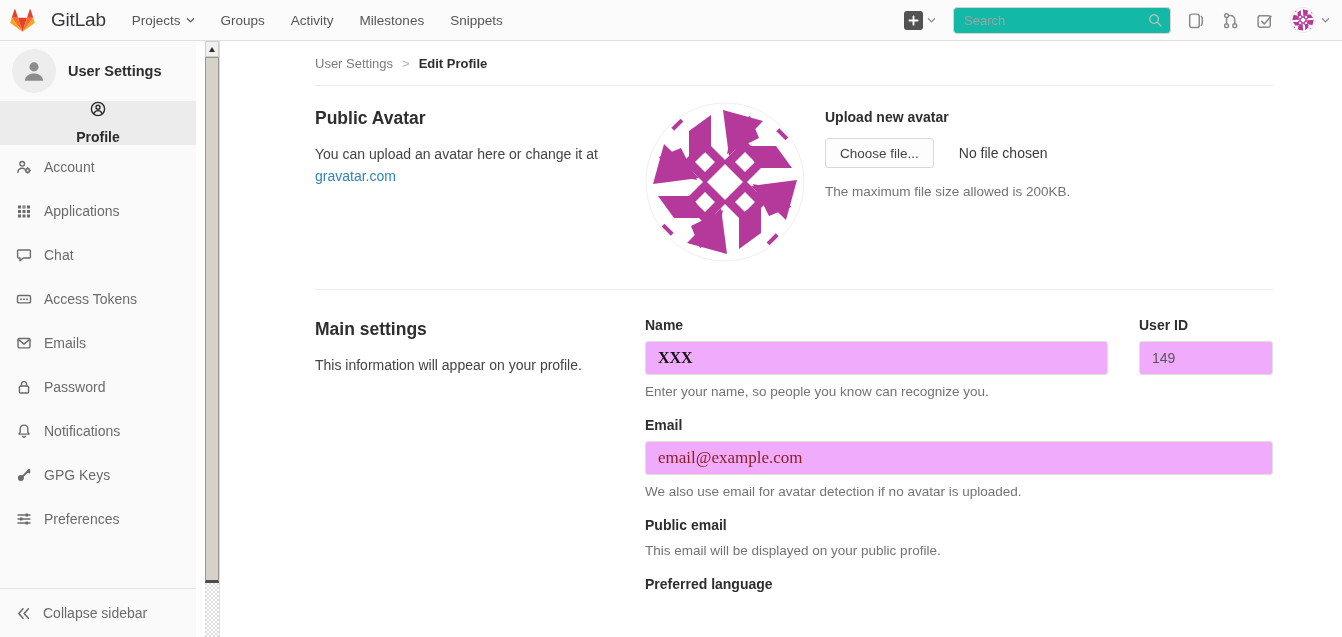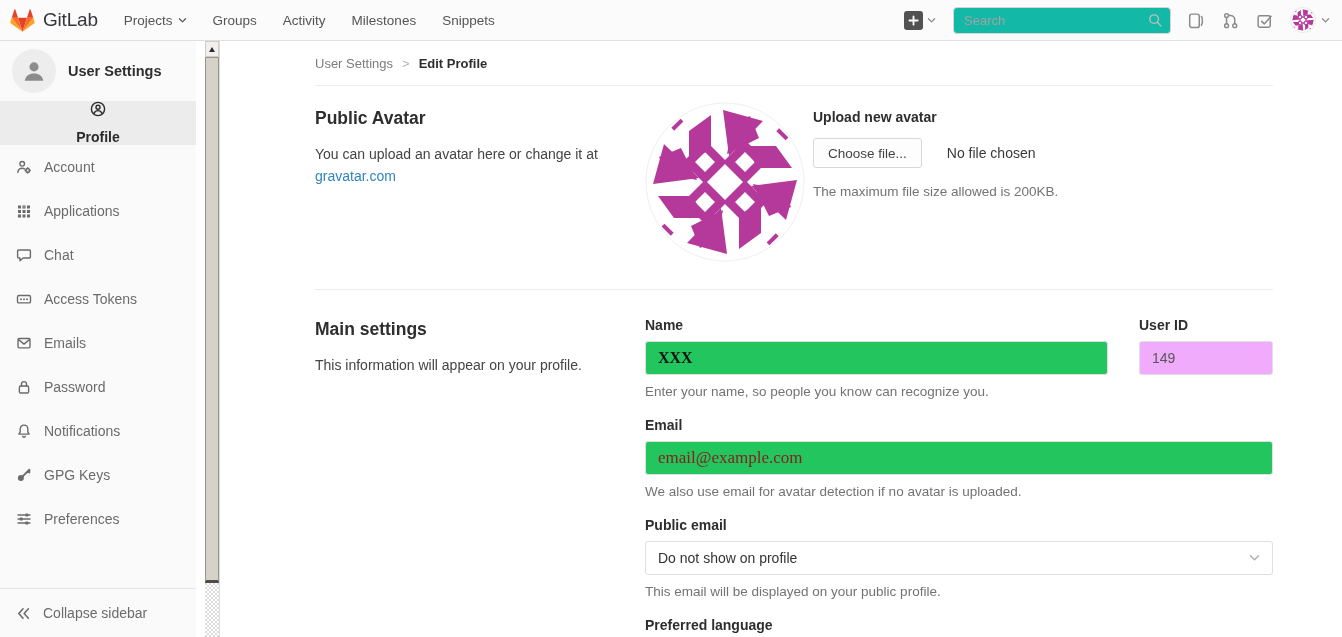--- a/index.html
+++ b/index.html
@@ -2,21 +2,21 @@
 <html><head>
 <meta charset="utf-8">
 <style>
   * { box-sizing: border-box; margin: 0; padding: 0; }
   html,body { width:1342px; height:637px; overflow:hidden; }
   body { font-family:"Liberation Sans", sans-serif; background:#fff; color:#2e2e2e; font-size:14px; }
   a { text-decoration:none; cursor:pointer; }
 
   
   .topbar { height:41px; background:#fbfbfb; border-bottom:1px solid #dfdfdf; display:flex; align-items:center; padding:0 12px 0 10px; }
-  .logo-box { display:flex; align-items:center; gap:8px; }
+  .logo-box { display:flex; align-items:center; gap:16px; }
   .logo-text { font-size:19px; color:#36353b; font-weight:500; letter-spacing:-0.2px; }
   .topnav { display:flex; align-items:center; gap:26px; margin-left:26px; }
   .topnav a { color:#555; font-size:13.5px; display:flex; align-items:center; gap:5px; }
   .top-right { margin-left:auto; display:flex; align-items:center; gap:17px; }
   .plus-btn { display:flex; align-items:center; gap:4px; cursor:pointer; }
   .plus-sq { width:19px; height:19px; background:#525252; border-radius:3px; display:flex; align-items:center; justify-content:center; }
   .search-box { position:relative; width:218px; }
   .search-box input { width:218px; height:27px; border:1px solid #d6d6d6; border-radius:4px; background:#14b8a6; padding:0 28px 0 10px; font-size:13px; color:#444; font-family:"Liberation Sans",sans-serif; }
   .search-box input::placeholder { color:#a2a2a2; }
   .search-glyph { position:absolute; right:8px; top:6px; }
@@ -54,34 +54,34 @@
   .breadcrumb a { color:#7c7c7c; }
   .crumb-sep { color:#b4b4b4; }
   .crumb-current { color:#2e2e2e; font-weight:600; }
 
   .avatar-section { display:flex; padding:16px 0 27px; }
   .section-info { width:330px; padding-right:45px; flex-shrink:0; }
   .section-info h2 { font-size:17.5px; font-weight:600; color:#2e2e2e; margin:6px 0 14px; }
   .section-info p { font-size:14px; color:#444; line-height:22px; }
   .link { color:#3084bb; }
   .avatar-large { width:160px; height:160px; flex-shrink:0; }
-  .upload-col { margin-left:8px; padding-top:7px; }
+  .upload-col { margin-left:20px; padding-top:7px; }
   .upload-col h4 { font-size:14px; font-weight:600; color:#2e2e2e; margin-bottom:13px; }
   .file-row { display:flex; align-items:center; margin-bottom:14px; }
   .choose-btn { height:30px; padding:0 14px; border:1px solid #d9d9d9; border-radius:3px; background:#fdfdfd; font-size:13.5px; color:#444; font-family:"Liberation Sans",sans-serif; cursor:pointer; }
   .no-file { margin-left:25px; font-size:14px; color:#3a3a3a; }
   .help { font-size:13.5px; color:#737373; line-height:20px; }
 
   .section-divider { border:none; border-top:1px solid #ececec; }
 
   .main-settings { display:flex; padding-top:23px; }
   .form-col { width:628px; padding-top:4px; }
   .form-group { margin-bottom:15px; }
   .form-label { display:block; font-size:14px; font-weight:600; color:#2e2e2e; margin-bottom:8px; }
-  .text-input { width:100%; height:34px; border:1px solid #dfdfdf; border-radius:3px; padding:0 12px; font-size:14px; color:#333; background:#22c55e; font-family:"Liberation Sans",sans-serif; }
+  .text-input { width:100%; height:34px; border:1px solid #dfdfdf; border-radius:3px; padding:0 12px; font-size:14px; color:#333; background:#f0abfc; font-family:"Liberation Sans",sans-serif; }
   .serif-black { font-family:"Liberation Serif", serif; font-size:16px; font-weight:600; color:#111; }
   .serif-red { font-family:"Liberation Serif", serif; font-size:17px; color:#8b1d1d; }
   .row-split { display:flex; justify-content:space-between; }
   .name-group { width:463px; }
   .id-group { width:134px; }
   .id-input { background:#f0abfc; color:#575757; }
   .help-mt { margin-top:7px; }
   .fake-select { width:100%; height:34px; border:1px solid #dfdfdf; border-radius:3px; padding:0 12px; display:flex; align-items:center; justify-content:space-between; color:#333; cursor:pointer; background:#fff; }
 
   .icon { fill:none; stroke:currentColor; stroke-width:1.4; stroke-linecap:round; stroke-linejoin:round; }
@@ -376,26 +376,20 @@
               <input class="text-input id-input" type="text" readonly="" value="149" style="">
             </div>
           </div>
           <div class="form-group">
             <label class="form-label">Email</label>
             <input class="text-input serif-red" type="text" value="email@example.com" style="">
             <p class="help help-mt">We also use email for avatar detection if no avatar is uploaded.</p>
           </div>
           <div class="form-group">
             <label class="form-label">Public email</label>
-            <div class="fake-select">
-              <span>Do not show on profile</span>
-              <svg width="11" height="8" viewBox="0 0 12 9" class="icon" style="color:#a9a9a9">
-                  <path d="M1.5 2 6 6.5 10.5 2"></path>
-                </svg>
-            </div>
             <p class="help help-mt">This email will be displayed on your public profile.</p>
           </div>
           <div class="form-group">
             <label class="form-label">Preferred language</label>
 
           </div>
         </div>
       </section>
     </div>
   </main>

